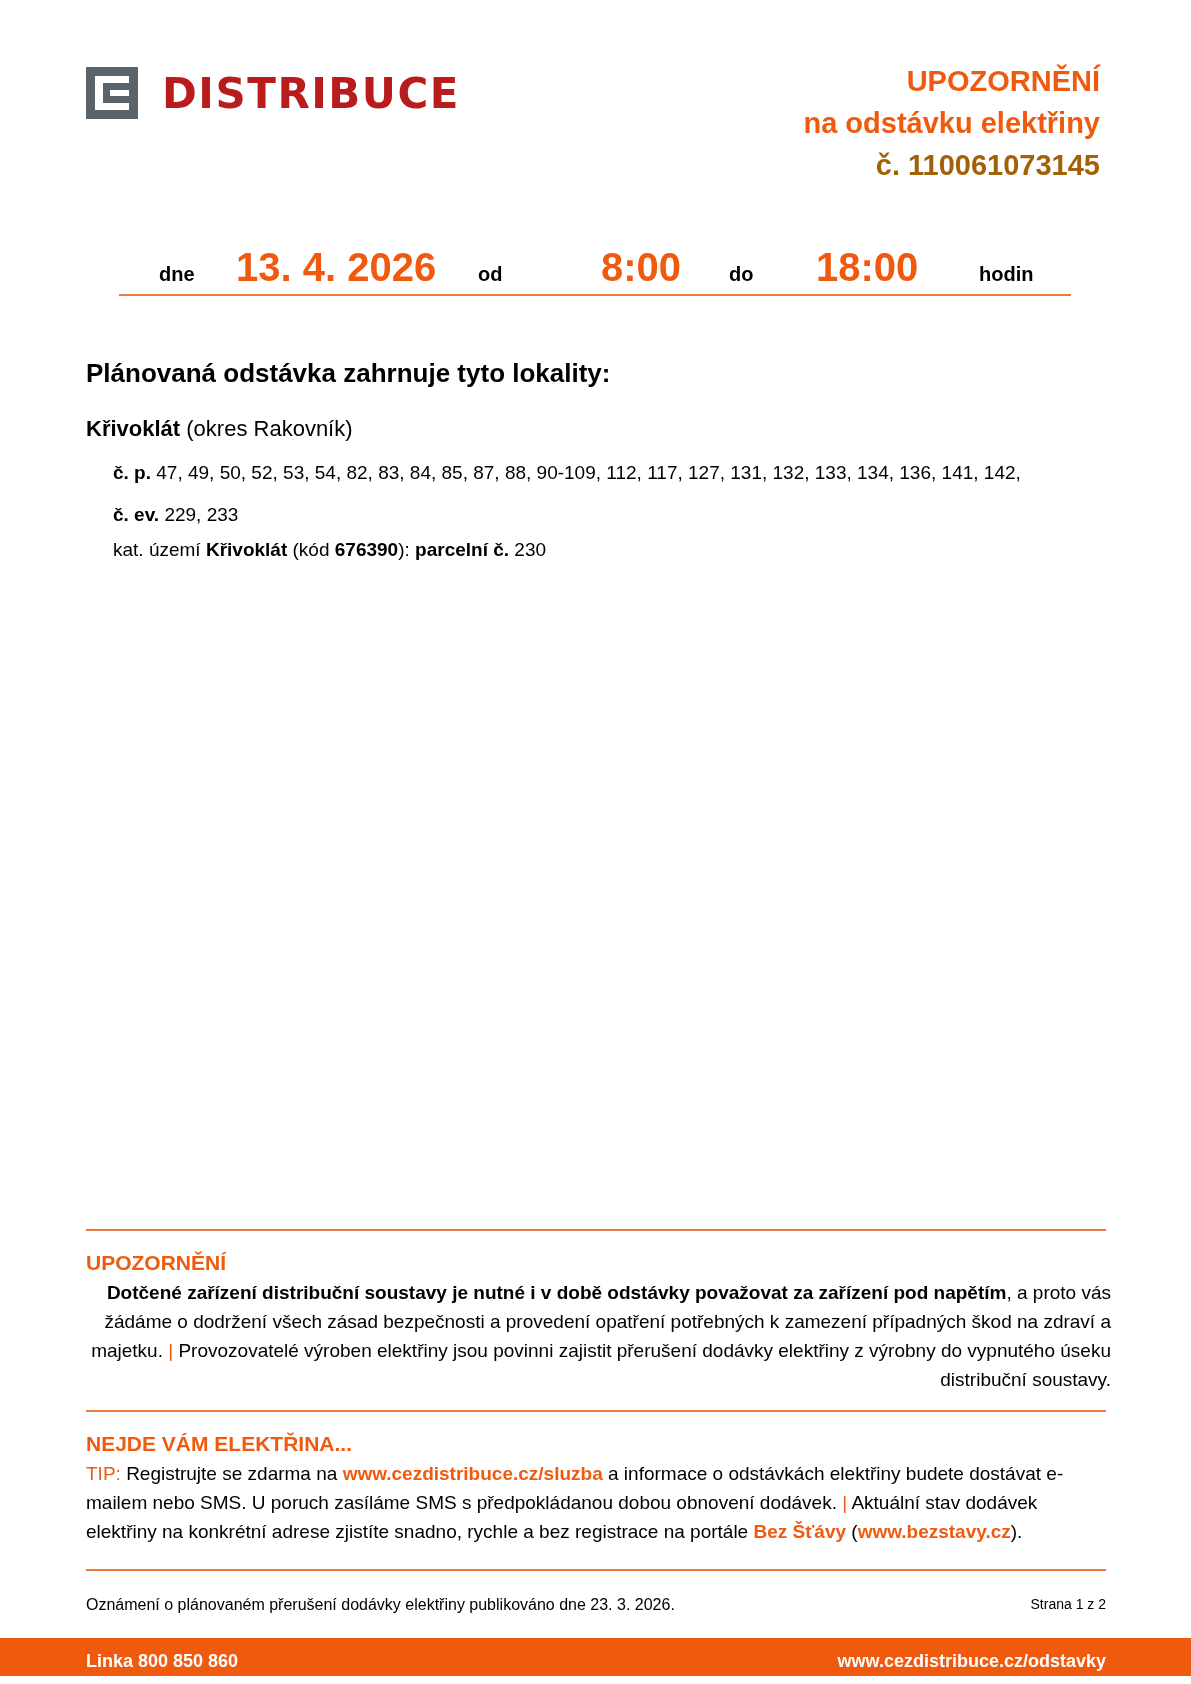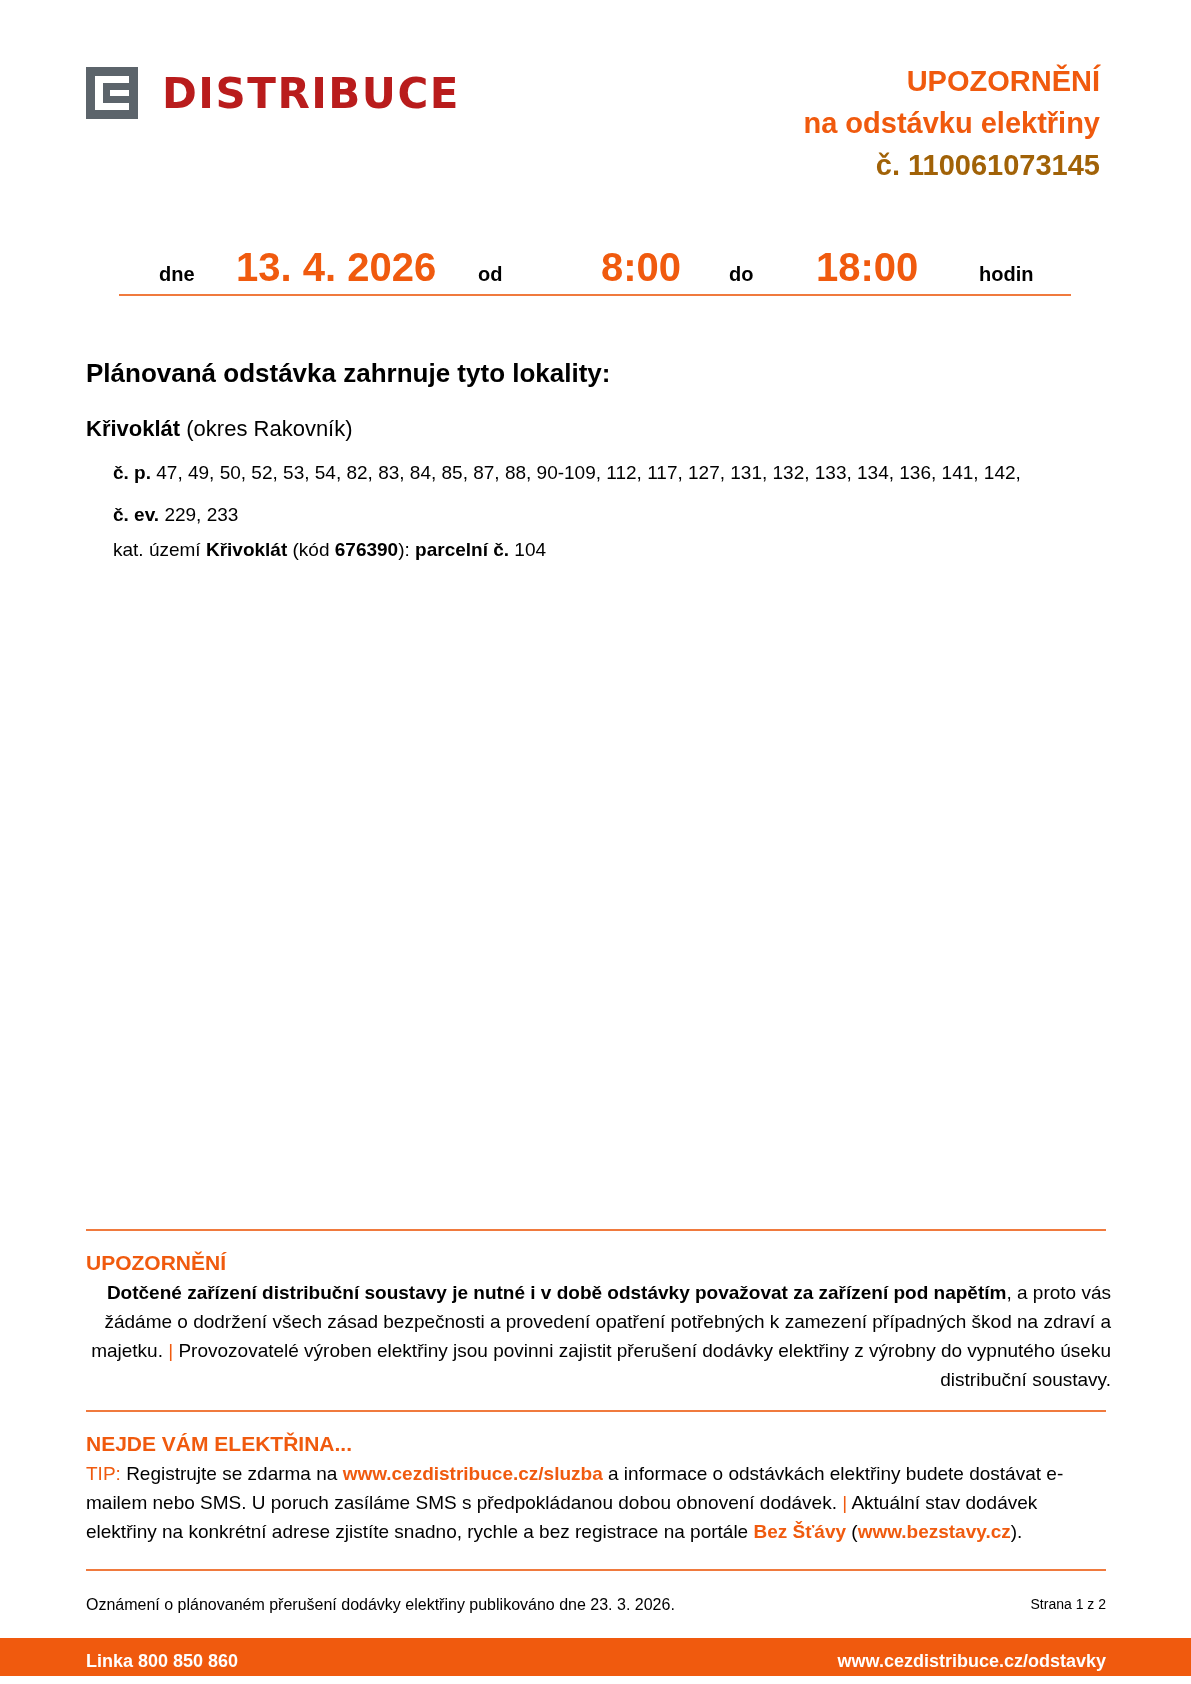--- a/index.html
+++ b/index.html
@@ -94,21 +94,21 @@
   <b>č. ev.</b>
   <span>229, 233</span>
 </div>
 
 <div class="abs list kat">
   <span>kat. území</span>
   <b>Křivoklát</b>
   <span>(kód</span>
   <b>676390</b><span>):</span>
   <b>parcelní č.</b>
-  <span>104</span>
+  <span>230</span>
 </div>
 
 <div class="abs hr" style="top:1229px;"></div>
 <div class="abs box-title" style="top:1251px;">UPOZORNĚNÍ</div>
 <div class="abs box-text" style="top:1278px;text-align:right;">
   <b>Dotčené zařízení distribuční soustavy je nutné i v době odstávky považovat za zařízení pod napětím</b><span>, a proto vás žádáme o dodržení všech zásad bezpečnosti a provedení opatření potřebných k zamezení případných škod na zdraví a majetku.</span>
   <span class="sep">|</span>
   <span>Provozovatelé výroben elektřiny jsou povinni zajistit přerušení dodávky elektřiny z výrobny do vypnutého úseku distribuční soustavy.</span>
 </div>
 

